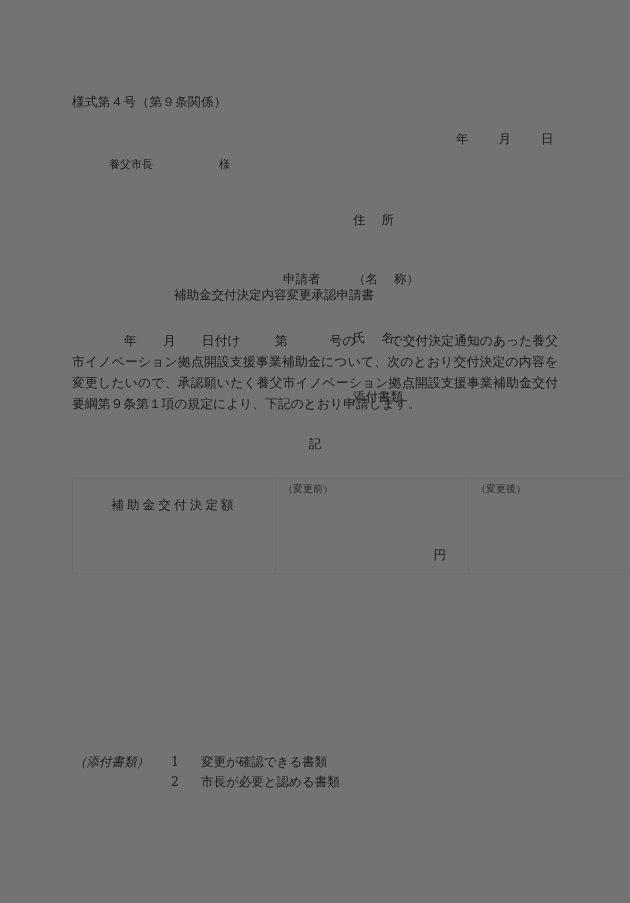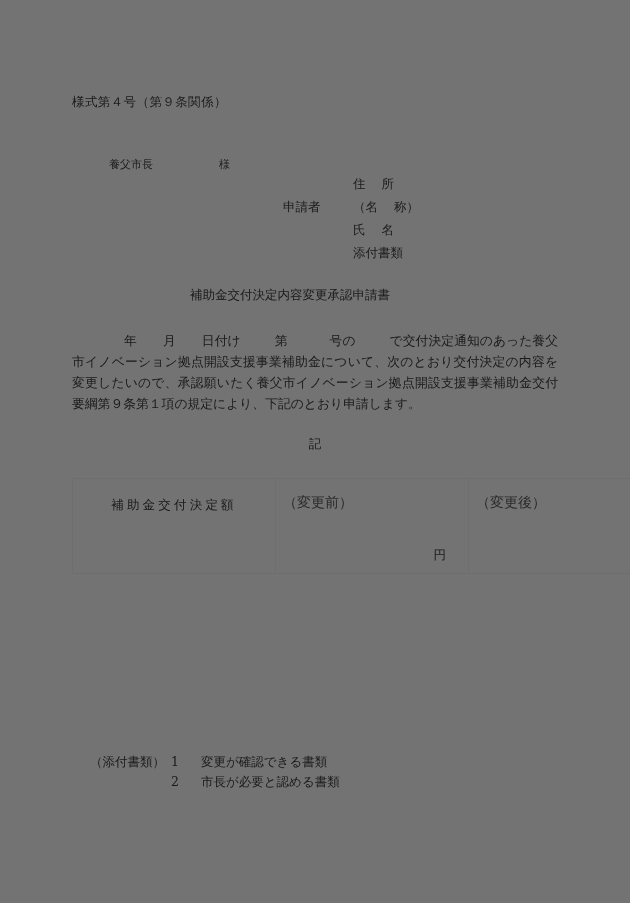--- a/index.html
+++ b/index.html
@@ -47,36 +47,37 @@
     position: absolute;
     left: 283px;
     top: 172px;
     font-size: 12.5px;
   }
   .applicant-row {
     position: relative;
     height: 23px;
     line-height: 23px;
     white-space: pre;
+    margin-top: 36px;
   }
   .applicant-word {
     position: absolute;
     left: 0;
     top: 0;
   }
   .applicant-label {
     position: absolute;
     left: 70px;
     top: 0;
   }
   .applicant-label .sp { display: inline-block; width: 16px; }
 
   
   .doc-title {
-    left: 16px; top: 289px;
+    left: 0; top: 289px;
     width: 548px;
     text-align: center;
     font-size: 12.5px;
     white-space: normal;
   }
 
   
   .body-para {
     position: absolute;
     left: 72px;
@@ -127,22 +128,22 @@
     vertical-align: middle;
     letter-spacing: 3.2px;
     padding-left: 4px;
   }
   .value-cell {
     position: relative;
   }
   .change-tag {
     position: absolute;
     left: 7px;
-    top: 16px;
-    font-size: 14px;
+    top: 5px;
+    font-size: 10px;
     line-height: 1;
     color: #2a2a2a;
     white-space: pre;
   }
   .yen {
     position: absolute;
     right: 22px;
     bottom: 12px;
     font-size: 12.5px;
     line-height: 1;
@@ -173,31 +174,34 @@
 
   
   .attach-block {
     position: absolute;
     left: 74px;
     top: 752px;
     font-size: 12.5px;
     line-height: 20px;
   }
   .attach-row { position: relative; height: 20px; white-space: pre; }
-  .attach-head { position: absolute; left: 16px; top: 0; }
+  .attach-head { position: absolute; left: 0; top: 0; font-style: italic; }
   .attach-num  { position: absolute; left: 97px; top: 0; }
   .attach-text { position: absolute; left: 127px; top: 0; }
 </style>
 </head>
 <body>
 
 <div class="page">
 
   <div class="abs form-no">様式第４号（第９条関係）</div>
 
+  <div class="abs date-line">
+    <span>年</span><span class="gap"></span><span>月</span><span class="gap"></span><span>日</span>
+  </div>
 
   <div class="abs addressee">
     <span>養父市長</span><span class="sama-gap"></span><span>様</span>
   </div>
 
   <div class="applicant-block">
     <div class="applicant-row">
       <span class="applicant-label"><span>住</span><span class="sp"></span><span>所</span></span>
     </div>
     <div class="applicant-row">

